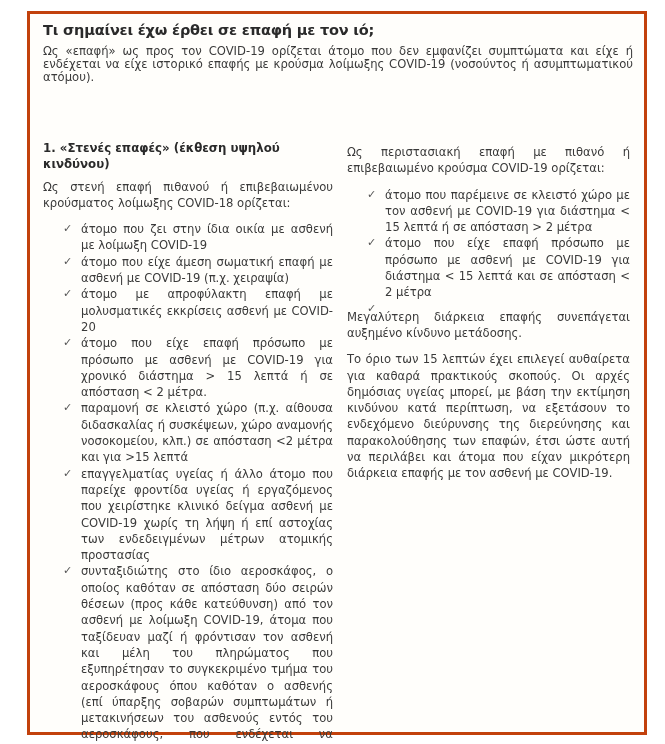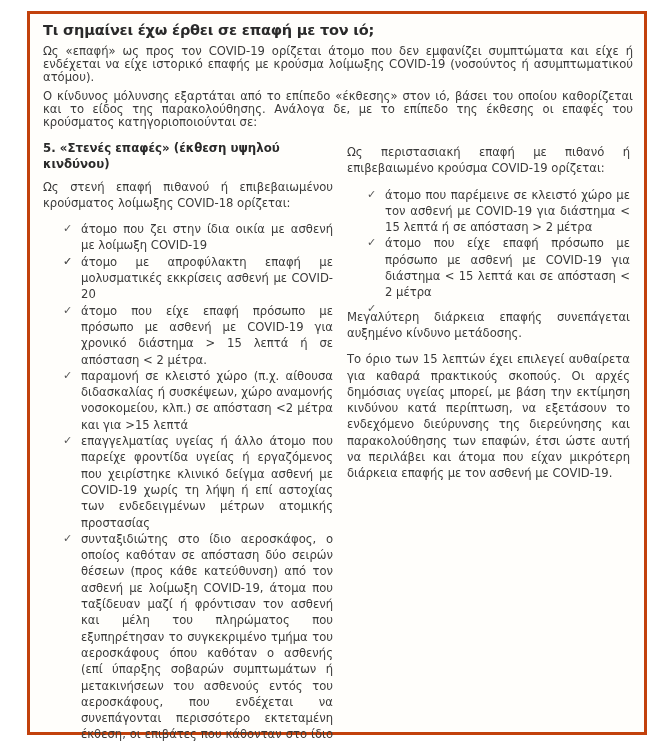--- a/index.html
+++ b/index.html
@@ -23,29 +23,28 @@
   ul.checks li .chk { position: absolute; left: 0; top: 0; font-size: 11px; color: #555; }
 </style>
 </head>
 <body>
 
 <div class="box">
   <div class="title">Τι σημαίνει έχω έρθει σε επαφή με τον ιό;</div>
 
   <div class="intro">
     <p>Ως «επαφή» ως προς τον COVID-19 ορίζεται άτομο που δεν εμφανίζει συμπτώματα και είχε ή ενδέχεται να είχε ιστορικό επαφής με κρούσμα λοίμωξης COVID-19 (νοσούντος ή ασυμπτωματικού ατόμου).</p>
-    <p>Ο κίνδυνος μόλυνσης εξαρτάται από το επίπεδο «έκθεσης» στον ιό, βάσει του οποίου καθορίζεται και το είδος της παρακολούθησης. Ανάλογα δε, με το επίπεδο της έκθεσης οι επαφές του κρούσματος κατηγοριοποιούνται σε:</p>
   </div>
 
   <div class="col col-left">
-    <div class="heading">5. «Στενές επαφές» (έκθεση υψηλού κινδύνου)</div>
+    <div class="heading">1. «Στενές επαφές» (έκθεση υψηλού κινδύνου)</div>
     <p class="para">Ως στενή επαφή πιθανού ή επιβεβαιωμένου κρούσματος λοίμωξης COVID-18 ορίζεται:</p>
     <ul class="checks">
       <li><span class="chk">✓</span><span>άτομο που ζει στην ίδια οικία με ασθενή με λοίμωξη COVID-19</span></li>
-      <li><span class="chk">✓</span></li>
+      <li><span class="chk">✓</span><span>άτομο που είχε άμεση σωματική επαφή με ασθενή με COVID-19 (π.χ. χειραψία)</span></li>
       <li><span class="chk">✓</span><span>άτομο με απροφύλακτη επαφή με μολυσματικές εκκρίσεις ασθενή με COVID-20</span></li>
       <li><span class="chk">✓</span><span>άτομο που είχε επαφή πρόσωπο με πρόσωπο με ασθενή με COVID-19 για χρονικό διάστημα &gt; 15 λεπτά ή σε απόσταση &lt; 2 μέτρα.</span></li>
       <li><span class="chk">✓</span><span>παραμονή σε κλειστό χώρο (π.χ. αίθουσα διδασκαλίας ή συσκέψεων, χώρο αναμονής νοσοκομείου, κλπ.) σε απόσταση &lt;2 μέτρα και για &gt;15 λεπτά</span></li>
       <li><span class="chk">✓</span><span>επαγγελματίας υγείας ή άλλο άτομο που παρείχε φροντίδα υγείας ή εργαζόμενος που χειρίστηκε κλινικό δείγμα ασθενή με COVID-19 χωρίς τη λήψη ή επί αστοχίας των ενδεδειγμένων μέτρων ατομικής προστασίας</span></li>
       <li><span class="chk">✓</span><span>συνταξιδιώτης στο ίδιο αεροσκάφος, ο οποίος καθόταν σε απόσταση δύο σειρών θέσεων (προς κάθε κατεύθυνση) από τον ασθενή με λοίμωξη COVID-19, άτομα που ταξίδευαν μαζί ή φρόντισαν τον ασθενή και μέλη του πληρώματος που εξυπηρέτησαν το συγκεκριμένο τμήμα του αεροσκάφους όπου καθόταν ο ασθενής (επί ύπαρξης σοβαρών συμπτωμάτων ή μετακινήσεων του ασθενούς εντός του αεροσκάφους, που ενδέχεται να συνεπάγονται περισσότερο εκτεταμένη έκθεση, οι επιβάτες που κάθονταν στο ίδιο τμήμα του αεροσκάφους ή ακόμη και όλοι οι επιβάτες της πτήσης μπορεί να θεωρηθούν στενές επαφές).</span></li>
     </ul>
   </div>
 
   <div class="col col-right">
     <p class="para">Ως περιστασιακή επαφή με πιθανό ή επιβεβαιωμένο κρούσμα COVID-19 ορίζεται:</p>

